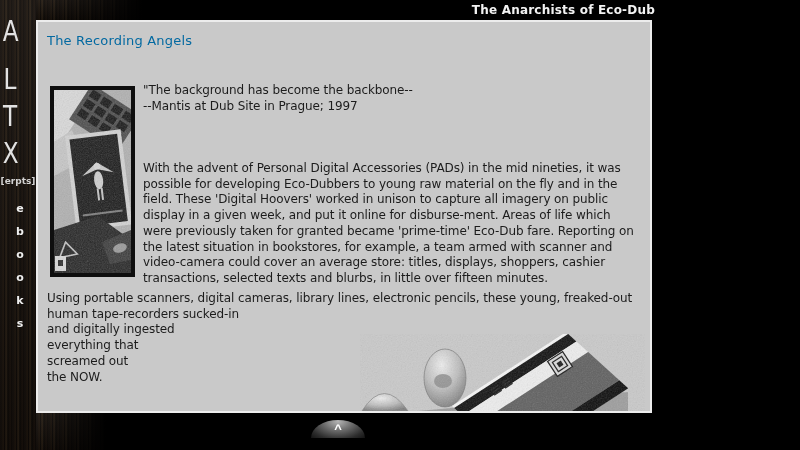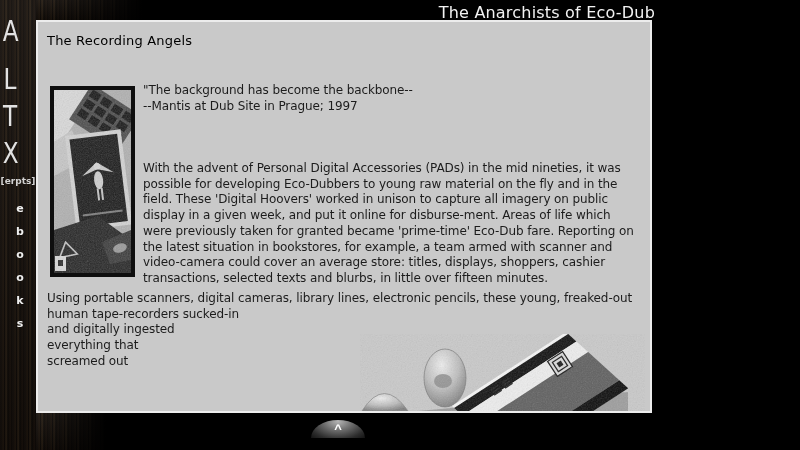--- a/index.html
+++ b/index.html
@@ -20,35 +20,35 @@
   .strip-top{position:absolute;left:0;top:0;width:150px;height:20px;}
   .strip-top::after{content:"";position:absolute;inset:0;
     background:linear-gradient(to right, rgba(0,0,0,0) 30%, #000 95%);}
   .strip-bottom{position:absolute;left:0;top:413px;width:115px;height:37px;}
   .strip-bottom::after{content:"";position:absolute;inset:0;
     background:linear-gradient(to right, rgba(0,0,0,0) 35%, #000 92%);}
   
   .topbar{position:absolute;left:0;top:0;width:800px;height:20px;background:transparent;}
   .topbar .titles{position:absolute;right:145px;top:0;height:20px;
     display:flex;align-items:baseline;padding-top:3px;box-sizing:border-box;}
-  .work-title{color:#f2f2f2;font-size:16px;font-weight:normal;letter-spacing:.2px;white-space:pre;}
+  .work-title{color:#f2f2f2;font-size:12px;font-weight:bold;letter-spacing:.2px;white-space:pre;}
   .author{color:#fff;font-size:11.5px;font-weight:bold;letter-spacing:.8px;margin-left:13px;white-space:pre;}
   
   .sidebar{position:absolute;left:0;top:0;width:36px;height:450px;}
   .big-letter{position:absolute;left:1px;width:18px;text-align:center;
     color:#e2e2e2;font-size:29px;line-height:29px;transform:scaleX(.8);
     font-family:"DejaVu Sans",sans-serif;}
   .xerpts{position:absolute;left:-2px;top:176px;width:40px;text-align:center;
     color:#d3d3d3;font-size:9px;font-weight:bold;letter-spacing:0;}
   .ebooks{position:absolute;left:9px;top:197px;width:22px;text-align:center;}
   .ebooks div{color:#efefef;font-size:11px;font-weight:bold;line-height:23px;}
   
   .panel{position:absolute;left:36px;top:20px;width:616px;height:393px;
     background:#c9c9c9;border:2px solid #ececec;box-sizing:border-box;}
-  .heading{position:absolute;left:9px;top:11px;font-size:13px;color:#000000;
+  .heading{position:absolute;left:9px;top:11px;font-size:13px;color:#0369a1;
     letter-spacing:.2px;}
   .photo{position:absolute;left:12px;top:64px;width:85px;height:191px;
     border:4px solid #0e0e0e;box-sizing:border-box;background:#b5b5b5;}
   .photo svg{display:block;}
   .tblock{position:absolute;color:#1c1c1c;font-size:12px;letter-spacing:-.1px;}
   .tblock div{white-space:pre;line-height:15.7px;}
   .quote{left:105px;top:60px;}
   .quote div{line-height:16px;}
   .bodytext{left:105px;top:139px;}
   .closing{left:9px;top:269px;}
@@ -158,20 +158,21 @@
       <div>the latest situation in bookstores, for example, a team armed with scanner and</div>
       <div>video-camera could cover an average store: titles, displays, shoppers, cashier</div>
       <div>transactions, selected texts and blurbs, in little over fifteen minutes.</div>
     </div>
   <div class="tblock closing">
       <div>Using portable scanners, digital cameras, library lines, electronic pencils, these young, freaked-out</div>
       <div>human tape-recorders sucked-in</div>
       <div>and digitally ingested</div>
       <div>everything that</div>
       <div>screamed out</div>
+      <div>the NOW.</div>
     </div>
 
   <svg class="corner-art" viewBox="0 0 285 77">
     <defs>
       <radialGradient id="gball" cx="42%" cy="28%" r="75%">
         <stop offset="0%" stop-color="#ededed"></stop>
         <stop offset="55%" stop-color="#bdbdbd"></stop>
         <stop offset="100%" stop-color="#7e7e7e"></stop>
       </radialGradient>
       <filter id="grainB" x="0" y="0" width="100%" height="100%">

